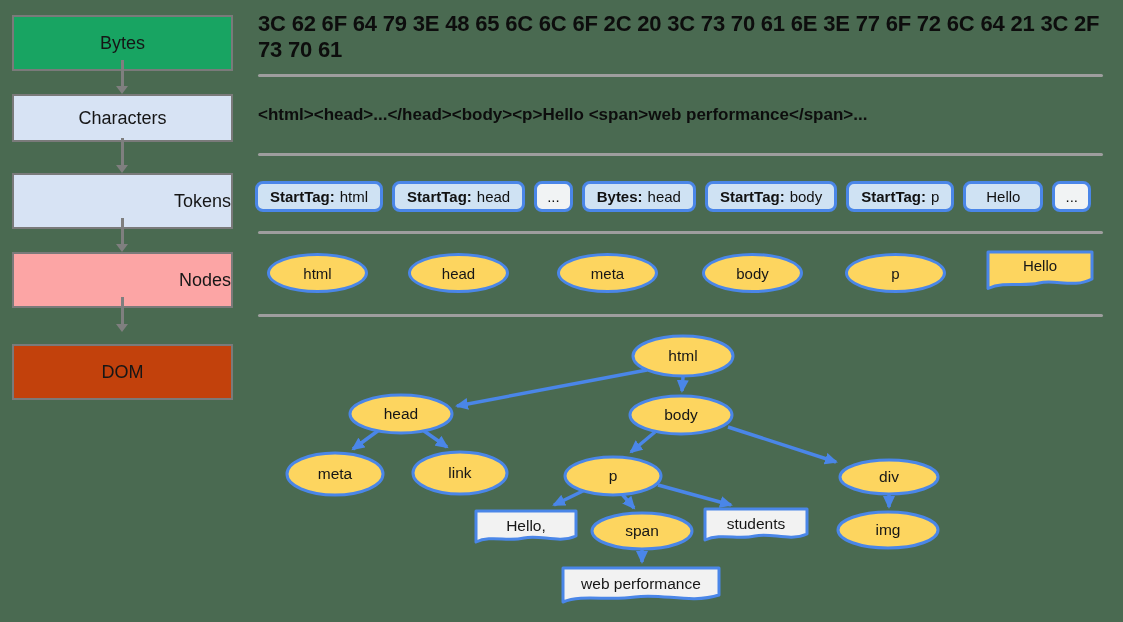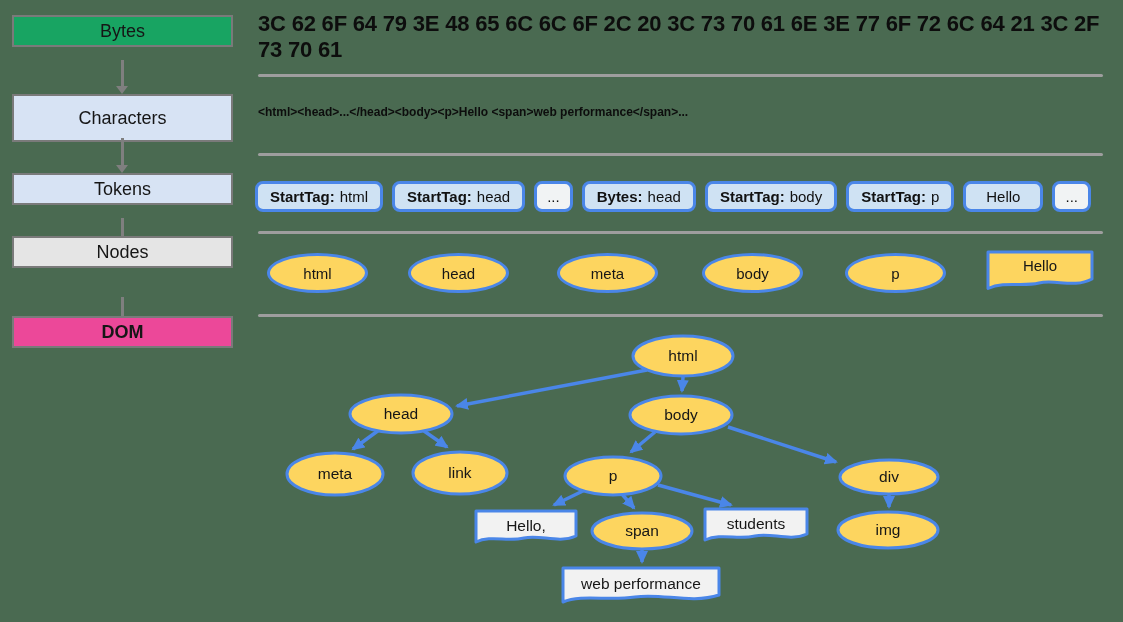--- a/index.html
+++ b/index.html
@@ -1,40 +1,40 @@
 <!DOCTYPE html>
 <html><head>
 <meta charset="utf-8">
 <style>
   html,body{margin:0;padding:0;}
   body{font-family:"Liberation Sans", sans-serif; background:#4a6a51;}
   .canvas{position:relative; width:1123px; height:622px; background:#4a6a51; overflow:hidden; color:#1a1a1a;}
 
   
-  .stage{position:absolute; left:12px; width:221px; height:32px; box-sizing:border-box;
+  .stage{position:absolute; left:12px; width:221px; height:56px; box-sizing:border-box;
          border:2px solid #7a7a7a; display:flex; align-items:center; justify-content:center;
          font-size:18px; color:#161616;}
   .stage--bytes{top:15px; background:#18a462;}
   .stage--characters{top:94px; background:#d7e3f4; height:48px;}
-  .stage--tokens{top:173px; background:#d7e3f4;}
-  .stage--nodes{top:236px; background:#e5e5e5;}
-  .stage--dom{top:316px; background:#ec4899;font-weight:bold;}
+  .stage--tokens{top:173px; background:#d7e3f4;justify-content:flex-end;}
+  .stage--nodes{top:252px; background:#fca5a5;justify-content:flex-end;}
+  .stage--dom{top:344px; background:#c2410c;}
 
   .flow-arrow{position:absolute; left:116px; width:13px;}
   .flow-arrow .fa-line{position:absolute; left:5px; top:0; bottom:7px; width:3px; background:#7f7f7f;}
   .flow-arrow .fa-head{position:absolute; bottom:0; left:0; width:0; height:0;
          border-left:6.5px solid transparent; border-right:6.5px solid transparent; border-top:8px solid #7f7f7f;}
 
   
   .divider{position:absolute; left:258px; width:845px; height:3px; background:#9e9e9e; border-radius:2px;}
 
   
   .hex-text{position:absolute; left:258px; top:11px; width:850px; font-size:22px; font-weight:bold;
             line-height:26px; letter-spacing:-0.2px; color:#0d0d0d;}
-  .chars-text{position:absolute; left:258px; top:105px; width:850px; font-size:12px; font-weight:bold; color:#0d0d0d;}
+  .chars-text{position:absolute; left:258px; top:105px; width:850px; font-size:17px; font-weight:bold; color:#0d0d0d;}
 
   
   .tokens-row{position:absolute; left:255px; top:181px; width:860px; display:flex; gap:9px; align-items:center;}
   .chip{box-sizing:border-box; height:31px; background:#cfe2f3; border:3px solid #4a86e8; border-radius:8px;
         display:flex; align-items:center; justify-content:center; padding:4px 12px; font-size:15px; color:#111;
         white-space:nowrap;}
   .chip b:not(:empty){margin-right:5px;}
   .chip--light{background:#f1f3f4; padding:0 10px;}
   .chip--plain{padding:0 20px;}
 

